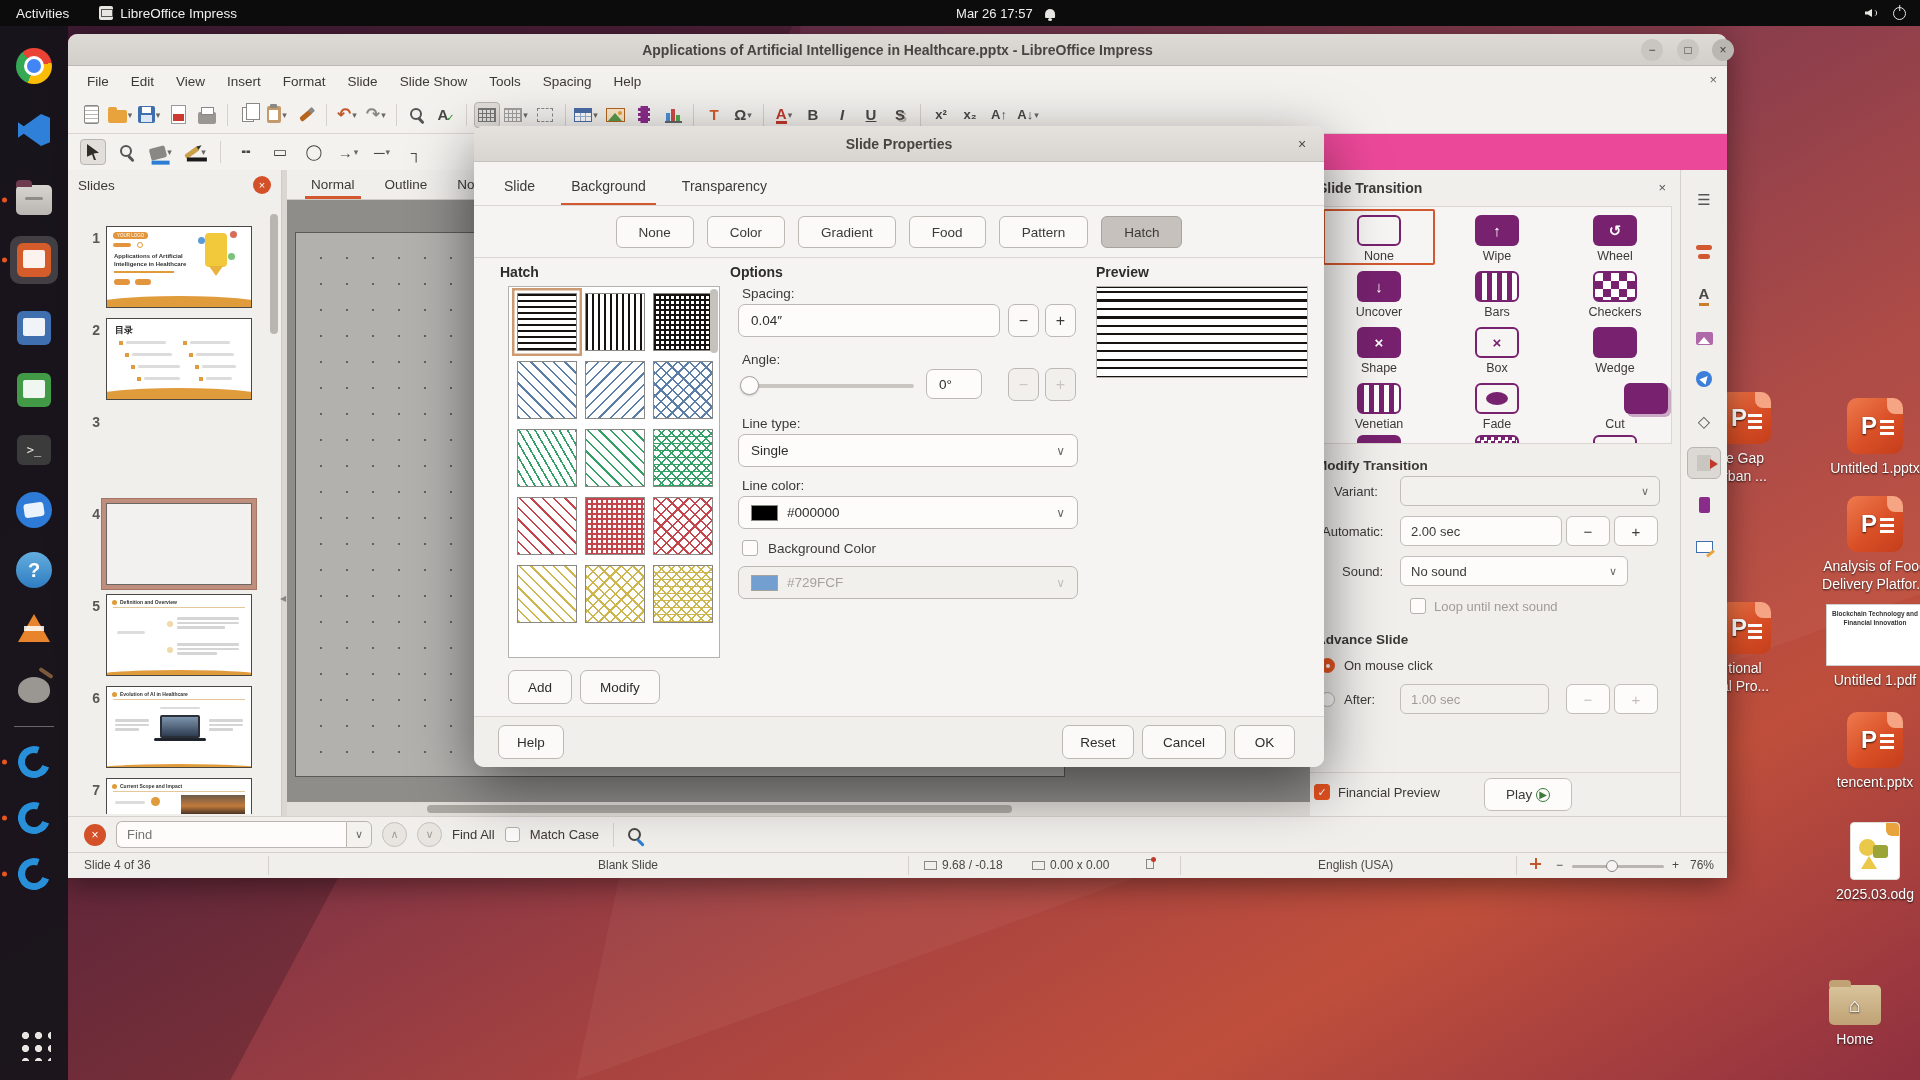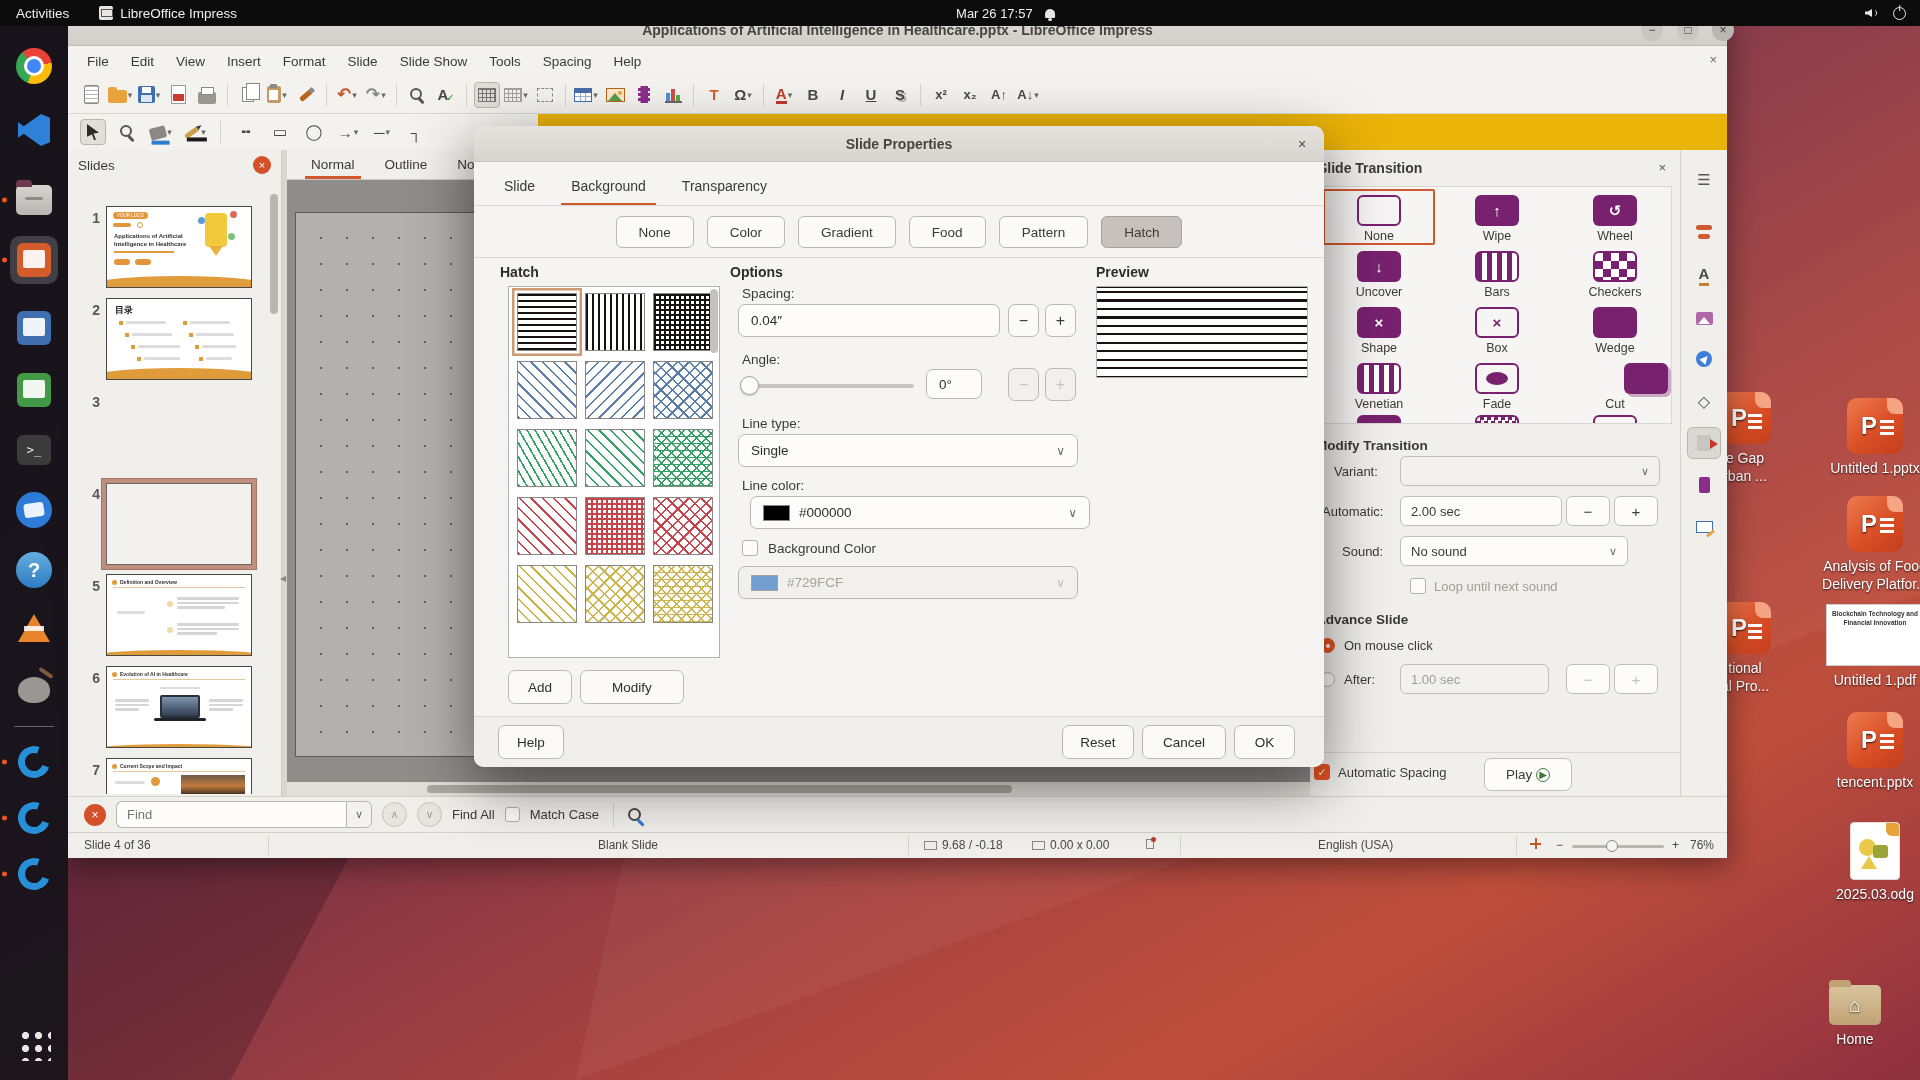--- a/index.html
+++ b/index.html
@@ -62,21 +62,21 @@
 .pdfprev{width:98px;height:62px;margin:0 auto;background:#fff;border:1px solid #cfcfcf;color:#333;font-size:6.5px;line-height:1.35;padding-top:5px;text-shadow:none;font-weight:700}
 .odg{width:50px;height:58px;margin:0 auto;background:#fff;border-radius:4px;position:relative;border:1px solid #e0ddd8}
 .odg::before{content:"";position:absolute;right:0;top:0;width:13px;height:13px;background:#e8a33d;border-radius:0 4px 0 6px}
 .odg .c1{position:absolute;left:8px;top:16px;width:17px;height:17px;border-radius:50%;background:#e9c84a}
 .odg .c2{position:absolute;left:22px;top:22px;width:15px;height:13px;border-radius:3px;background:#9aa437}
 .odg .c3{position:absolute;left:10px;top:33px;width:0;height:0;border-left:8px solid transparent;border-right:8px solid transparent;border-bottom:13px solid #e9c84a}
 .homeic{width:52px;height:40px;margin:0 auto;background:linear-gradient(#d9c49c,#c0a275);border-radius:5px;position:relative;display:flex;align-items:center;justify-content:center;font-size:20px;color:#fff}
 .homeic::before{content:"";position:absolute;left:0;top:-5px;width:22px;height:7px;background:#c0a275;border-radius:4px 4px 0 0}
 .dlabel{margin-top:5px;line-height:1.3}
 
-.window{position:absolute;left:68px;top:14px;width:1659px;height:844px;z-index:2;background:#eab308;border-radius:9px 9px 0 0;box-shadow:0 6px 30px rgba(0,0,0,.45)}
+.window{position:absolute;left:68px;top:34px;width:1659px;height:844px;z-index:2;background:#ec4899;border-radius:9px 9px 0 0;box-shadow:0 6px 30px rgba(0,0,0,.45)}
 .titlebar{position:absolute;left:0;top:0;right:0;height:32px;background:linear-gradient(#dedad6,#d2cec9);border-radius:9px 9px 0 0;border-bottom:1px solid #bcb8b3;display:flex;align-items:center;justify-content:center;font-weight:700;font-size:14px;color:#474542}
 .wbtn{position:absolute;top:5px;width:22px;height:22px;border-radius:50%;background:#c9c5c0;display:flex;align-items:center;justify-content:center;font-size:12px;color:#3e3c39}
 .menubar{position:absolute;left:0;top:32px;right:0;height:30px;background:#f4f2ef;display:flex;align-items:center;padding-left:8px;font-size:13.5px}
 .menubar .mi{padding:4px 11px;border-radius:4px}
 .menubar .mclose{position:absolute;right:10px;top:6px;font-size:13px;color:#6a6865}
 .tb1{position:absolute;left:0;top:62px;right:0;height:38px;background:#f4f2ef;border-bottom:1px solid #dad6d1;display:flex;align-items:center;gap:3px;padding-left:10px}
 .tb2{position:absolute;left:0;top:100px;width:470px;height:36px;background:#f4f2ef;display:flex;align-items:center;gap:8px;padding-left:12px}
 .tbi{min-width:26px;height:26px;display:flex;align-items:center;justify-content:center;border-radius:4px;position:relative}
 .tbi.boxed{border:1px solid #b9b5b0;background:#e2deda}
 .g{font-size:15px;font-weight:700;color:#4a4845}
@@ -759,21 +759,21 @@
           <span>−</span>
         </div>
       <div class="stepbtn dis" style="left:304px;top:514px">
           <span>+</span>
         </div>
       <div class="tp-div" style="top:602px"></div>
       <div style="position:absolute;left:4px;top:614px;display:flex;align-items:center;gap:8px">
         <span class="cb on">
             <span>✓</span>
           </span>
-        <span>Automatic Spacing</span>
+        <span>Financial Preview</span>
       </div>
       <div class="tp-btn" style="left:174px;top:608px;width:88px"><span>Play</span>&nbsp;<span style="font-size:10px;border:1px solid #3c7a3c;border-radius:50%;width:14px;height:14px;display:inline-flex;align-items:center;justify-content:center;color:#3c7a3c">▶</span></div>
     </div>
 
     <div class="sidestrip">
       <span class="ss" style="top:14px">
           <span style="color:#555;font-size:15px">☰</span>
         </span>
       <span class="ss" style="top:66px">
           <span class="s-props"></span>
@@ -881,21 +881,21 @@
       <div class="sw p-g c-red" style="left:76px;top:210px"></div>
       <div class="sw p-dn c-red" style="left:144px;top:210px"></div>
       <div class="sw p-du c-yel" style="left:8px;top:278px"></div>
       <div class="sw p-dn c-yel" style="left:76px;top:278px"></div>
       <div class="sw p-tri c-yel" style="left:144px;top:278px"></div>
       <div class="hscrollbar"></div>
     </div>
     <div class="dbtn" style="left:34px;top:544px;width:64px">
         <span>Add</span>
       </div>
-    <div class="dbtn" style="left:106px;top:544px;width:104px">
+    <div class="dbtn" style="left:106px;top:544px;width:80px">
         <span>Modify</span>
       </div>
 
     <div class="dsec" style="left:256px;top:138px">Options</div>
     <div class="olab" style="left:268px;top:160px">Spacing:</div>
     <input class="spacinput" style="top: 178px;" value="0.04″">
     <div class="dstep" style="left:534px;top:178px">
         <span>−</span>
       </div>
     <div class="dstep" style="left:571px;top:178px">
@@ -913,21 +913,21 @@
       </div>
     <div class="dstep dis" style="left:571px;top:242px">
         <span>+</span>
       </div>
     <div class="olab" style="left:268px;top:290px">Line type:</div>
     <div class="dfield" style="left:264px;top:308px;width:340px">
         <span>Single</span>
         <span class="chev">∨</span>
       </div>
     <div class="olab" style="left:268px;top:352px">Line color:</div>
-    <div class="dfield" style="left:276px;top:370px;width:340px">
+    <div class="dfield" style="left:264px;top:370px;width:340px">
         <span class="colorchip" style="background:#000000"></span>
         <span>#000000</span>
         <span class="chev">∨</span>
       </div>
     <div style="position:absolute;left:268px;top:414px;display:flex;align-items:center;gap:10px">
       <span class="cb"></span>
       <span style="font-size:13.5px">Background Color</span>
     </div>
     <div class="dfield dis" style="left:264px;top:440px;width:340px">
         <span class="colorchip" style="background:#729FCF;border-color:#a6a29d"></span>

